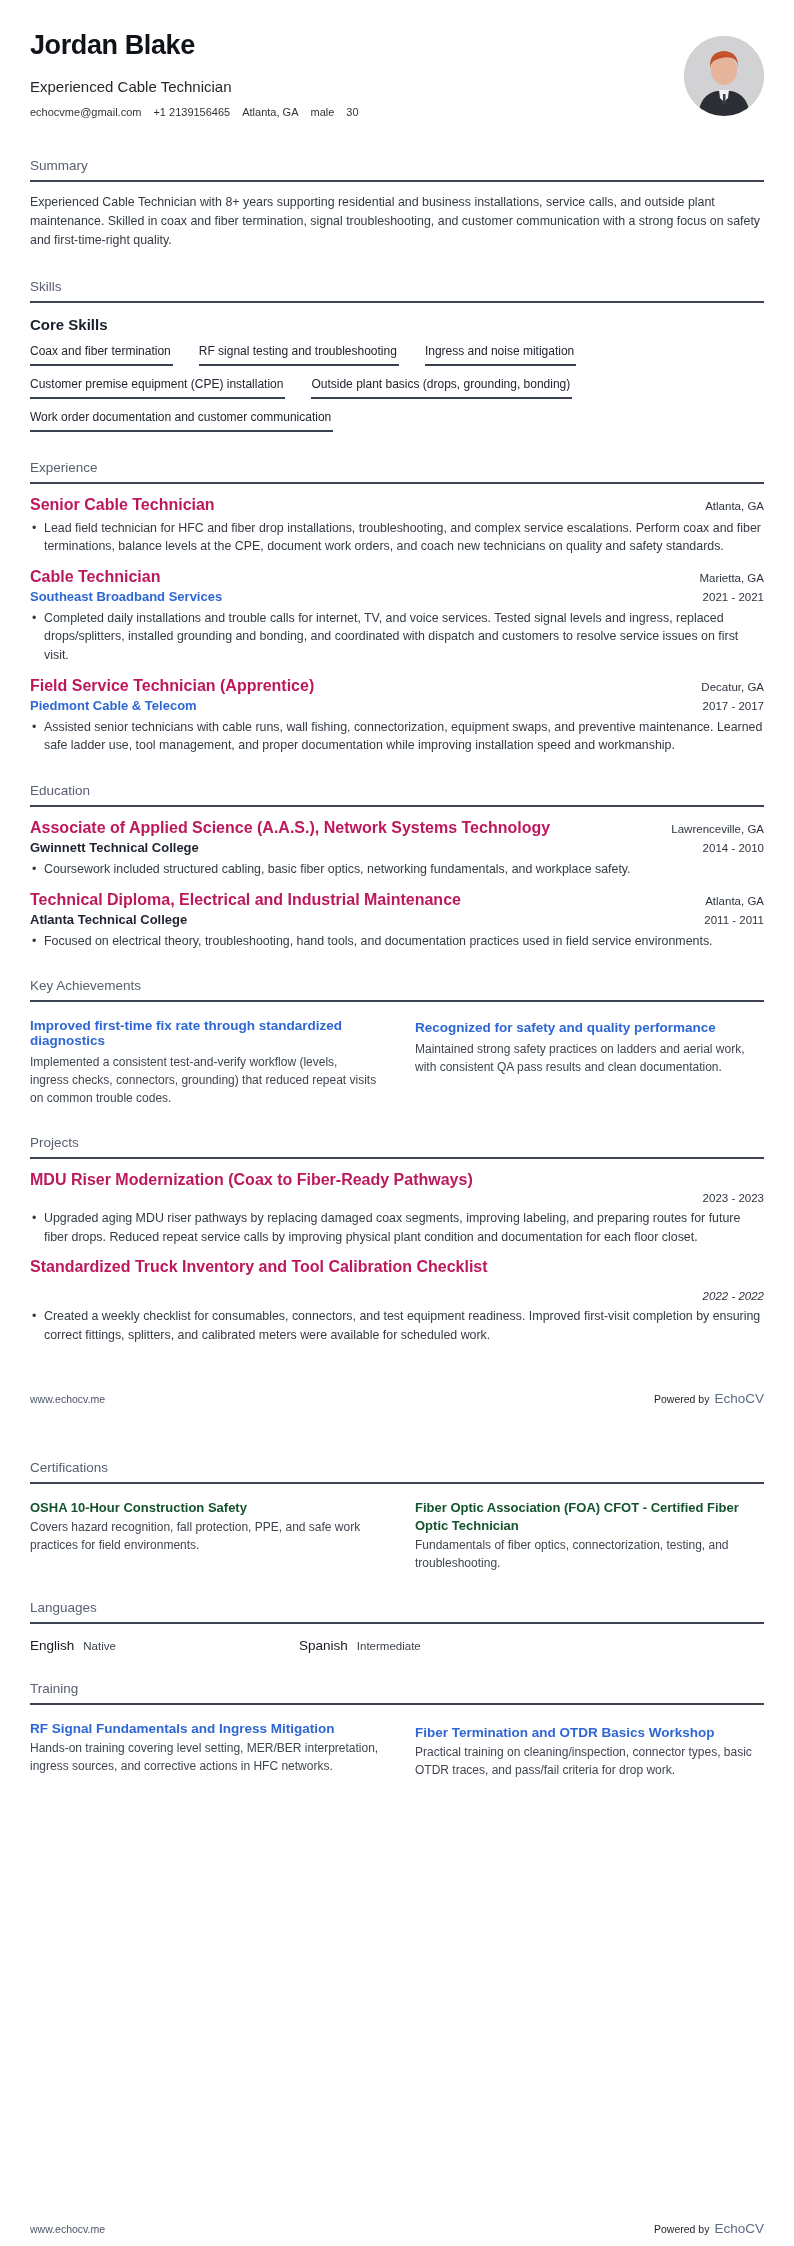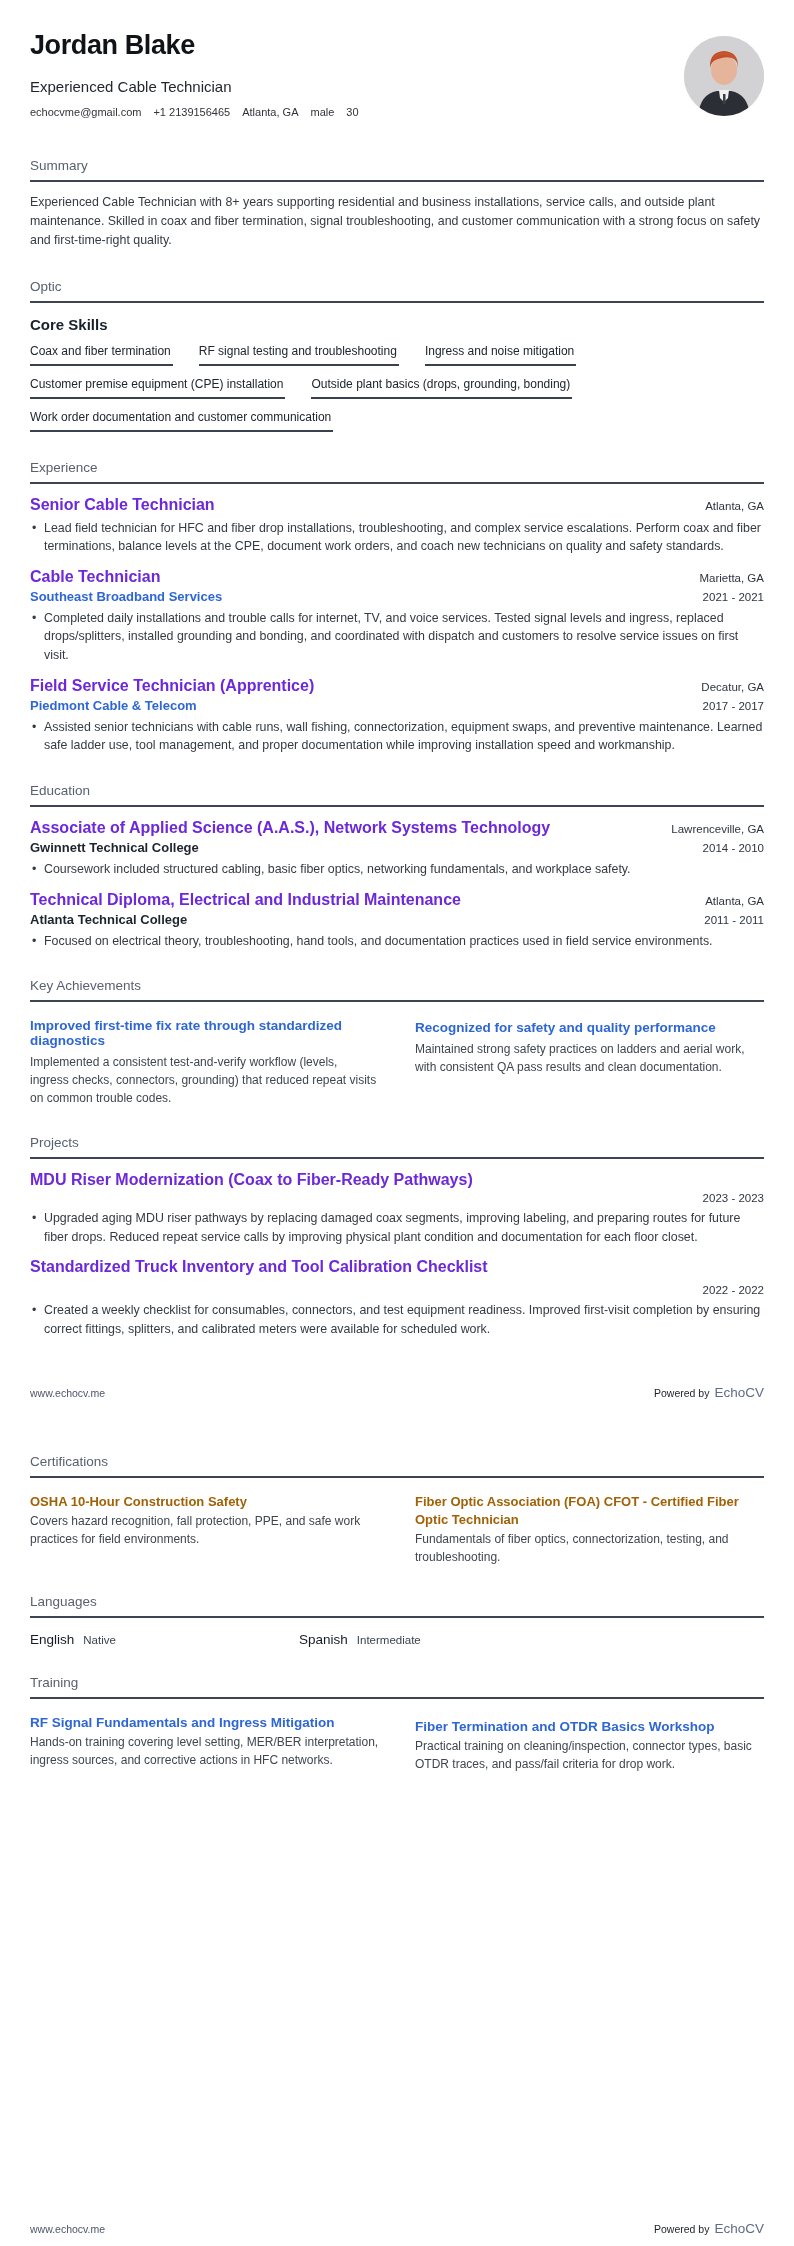--- a/index.html
+++ b/index.html
@@ -26,31 +26,31 @@
   .sec-summary { margin-top:40px; }
   .sec { margin-top:28px; }
   .body-text { font-size:12.4px; line-height:1.55; color:#343b44; margin-top:11px; }
   
   .group-title { font-size:15px; font-weight:700; color:#17202c; margin-top:13px; }
   .skills-wrap { display:flex; flex-wrap:wrap; column-gap:26px; }
   .skill { font-size:12px; color:#20262f; padding:11px 2px 6px 0; border-bottom:2px solid #39404e; }
   
   .entry { margin-top:12px; }
   .row { display:flex; justify-content:space-between; align-items:baseline; }
-  .entry-title { font-size:16px; font-weight:700; color:#6d28d9;text-align:center; }
+  .entry-title { font-size:16px; font-weight:700; color:#be185d;text-align:center; }
   .meta { font-size:11.5px; color:#2e3540; white-space:nowrap; }
   .company { font-size:13px; font-weight:700; color:#2e67d3; margin-top:3px; text-decoration:none; }
   .school { font-size:13px; font-weight:700; color:#1d242e; margin-top:3px; }
   .bullet { position:relative; font-size:12.4px; line-height:1.5; color:#343b44; padding-left:14px; margin-top:5px; }
   .bullet::before { content:"•"; position:absolute; left:2px; color:#343b44; }
   
   .twocol { display:grid; grid-template-columns:1fr 1fr; column-gap:36px; margin-top:4px; }
   .col-item { margin-top:12px; }
   .blue-title { font-size:13.5px; font-weight:700; color:#2e67d3; text-decoration:none; display:inline-block; }
-  .dark-title { font-size:13px; font-weight:700; color:#a16207; }
+  .dark-title { font-size:13px; font-weight:700; color:#14532d; }
   .col-text { font-size:12px; line-height:1.5; color:#3f4650; margin-top:4px; }
   
   .lang-row { display:grid; grid-template-columns:255px 1fr; margin-top:14px;gap:14px; }
   .lang-pair { display:flex; align-items:baseline; gap:9px; }
   .lang-name { font-size:13.5px; color:#171c24; }
   .lang-level { font-size:11.5px; color:#3c434d; }
   
   .page-footer { display:flex; justify-content:space-between; align-items:baseline; margin-top:46px; }
   .site-link { font-size:10.5px; color:#4c5568; text-decoration:none; }
   .powered { display:flex; align-items:baseline; gap:5px; }
@@ -86,21 +86,21 @@
     </svg>
   </div>
 </div>
 
 <div class="sec-summary">
   <div class="section-head">Summary</div>
   <div class="body-text">Experienced Cable Technician with 8+ years supporting residential and business installations, service calls, and outside plant maintenance. Skilled in coax and fiber termination, signal troubleshooting, and customer communication with a strong focus on safety and first-time-right quality.</div>
 </div>
 
 <div class="sec">
-  <div class="section-head">Optic</div>
+  <div class="section-head">Skills</div>
   <div class="group-title">Core Skills</div>
   <div class="skills-wrap">
     <span class="skill">Coax and fiber termination</span>
     <span class="skill">RF signal testing and troubleshooting</span>
     <span class="skill">Ingress and noise mitigation</span>
     <span class="skill">Customer premise equipment (CPE) installation</span>
     <span class="skill">Outside plant basics (drops, grounding, bonding)</span>
     <span class="skill">Work order documentation and customer communication</span>
   </div>
 </div>
@@ -193,21 +193,21 @@
     <div class="row" style="justify-content:flex-end; margin-top:3px;">
       <span class="meta">2023 - 2023</span>
     </div>
     <div class="bullet">Upgraded aging MDU riser pathways by replacing damaged coax segments, improving labeling, and preparing routes for future fiber drops. Reduced repeat service calls by improving physical plant condition and documentation for each floor closet.</div>
   </div>
 
   <div class="entry">
     <div class="row">
       <span class="entry-title">Standardized Truck Inventory and Tool Calibration Checklist</span>
     </div>
-    <div class="row" style="justify-content:flex-end; margin-top:8px;">
+    <div class="row" style="justify-content:flex-end; margin-top:14px;font-style:italic;">
       <span class="meta">2022 - 2022</span>
     </div>
     <div class="bullet">Created a weekly checklist for consumables, connectors, and test equipment readiness. Improved first-visit completion by ensuring correct fittings, splitters, and calibrated meters were available for scheduled work.</div>
   </div>
 </div>
 
 <div class="page-footer">
   <a href="#" class="site-link">www.echocv.me</a>
   <span class="powered">
     <span class="powered-prefix">Powered by</span>

